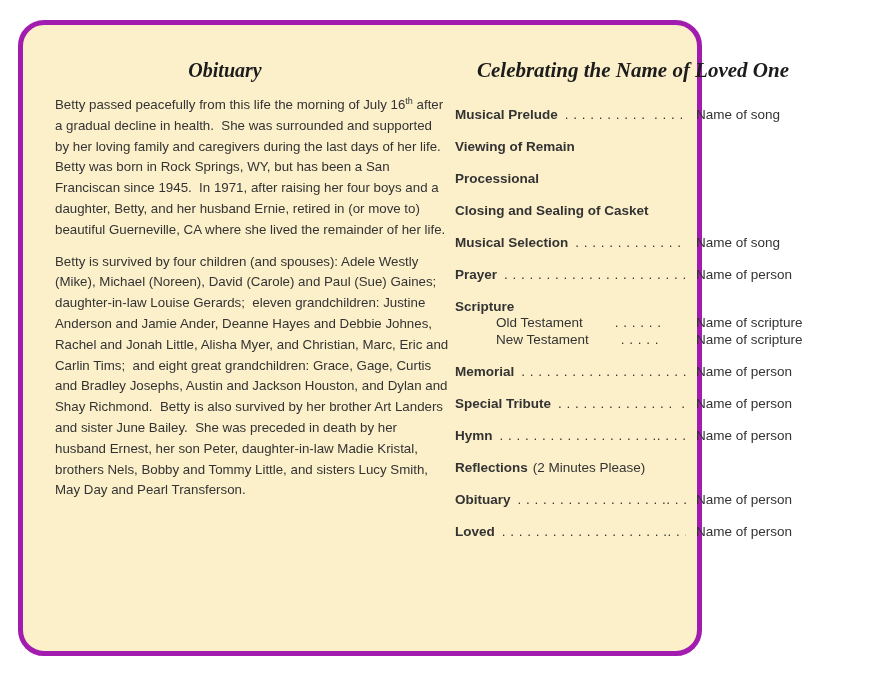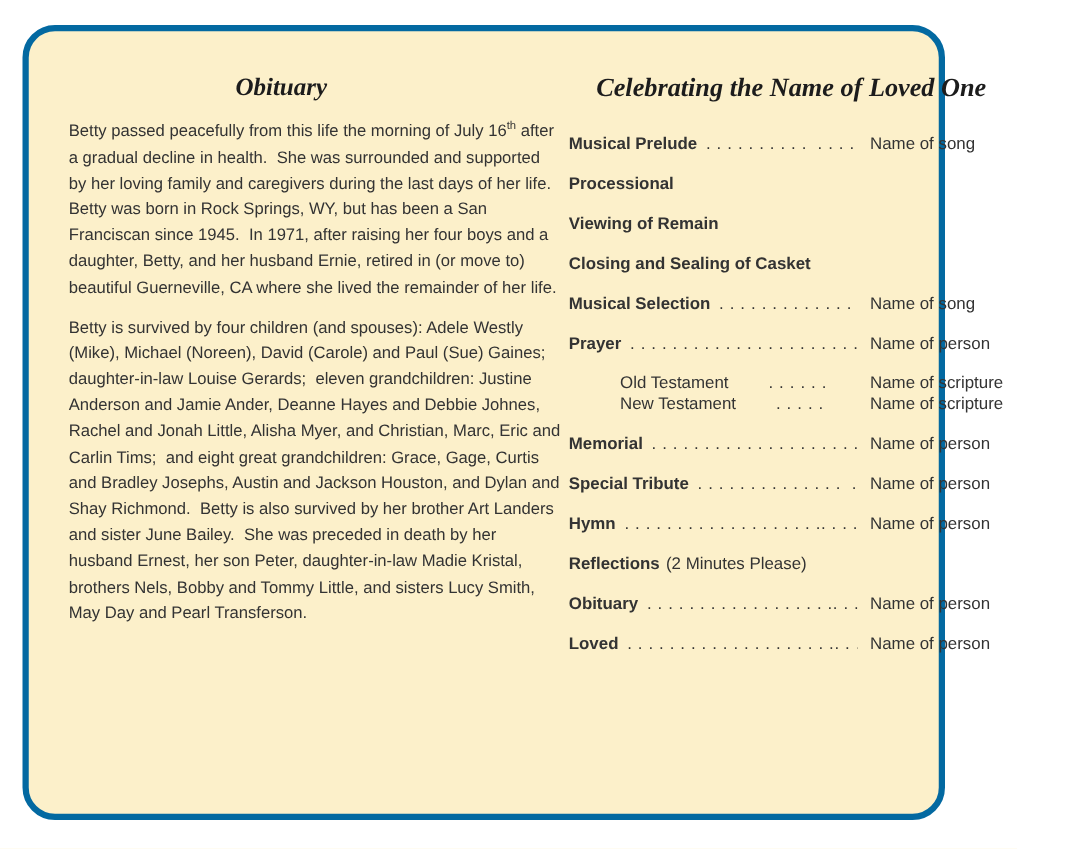--- a/index.html
+++ b/index.html
@@ -6,23 +6,23 @@
   html,body { width:870px; height:679px; }
   body {
     background:#ffffff;
     font-family:"Liberation Sans", sans-serif;
     position:relative;
     overflow:hidden;
   }
   .card {
     position:absolute;
     left:18px; top:20px;
-    width:738px; height:636px;
+    width:684px; height:636px;
     background:#fcf0ca;
-    border:5px solid #0369a1;
+    border:5px solid #a21caf;
     border-radius:26px;
   }
   
   .col-left {
     position:absolute;
     left:32px; top:33px;
     width:394px;
   }
   .col-left .page-title {
     font-family:"Liberation Serif", serif;
@@ -100,43 +100,46 @@
   <div class="col-right">
     <div class="page-title">Celebrating the Name of Loved One</div>
 
     <div class="row">
       <span class="lbl">Musical Prelude</span>
       <span class="dots">. . . . . . . . . .  . . . . . . . .</span>
       <span class="val">Name of song</span>
     </div>
 
     <div class="row">
-      <span class="lbl">Processional</span>
+      <span class="lbl">Viewing of Remain</span>
     </div>
 
     <div class="row">
-      <span class="lbl">Viewing of Remain</span>
+      <span class="lbl">Processional</span>
     </div>
 
     <div class="row">
       <span class="lbl">Closing and Sealing of Casket</span>
     </div>
 
     <div class="row">
       <span class="lbl">Musical Selection</span>
       <span class="dots">. . . . . . . . . . . . . . . . .</span>
       <span class="val">Name of song</span>
     </div>
 
     <div class="row">
       <span class="lbl">Prayer</span>
       <span class="dots">. . . . . . . . . . . . . . . . . . . . . . . .. . . .</span>
       <span class="val">Name of person</span>
     </div>
 
+    <div class="row mb0">
+      <span class="lbl">Scripture</span>
+    </div>
     <div class="row sub mb0">
       <span class="lbl">Old Testament</span>
       <span class="dots">. . . . . . . . . . . . . .</span>
       <span class="val">Name of scripture</span>
     </div>
     <div class="row sub mb15">
       <span class="lbl">New Testament</span>
       <span class="dots">. . . . . . . . . . . . . .</span>
       <span class="val">Name of scripture</span>
     </div>

